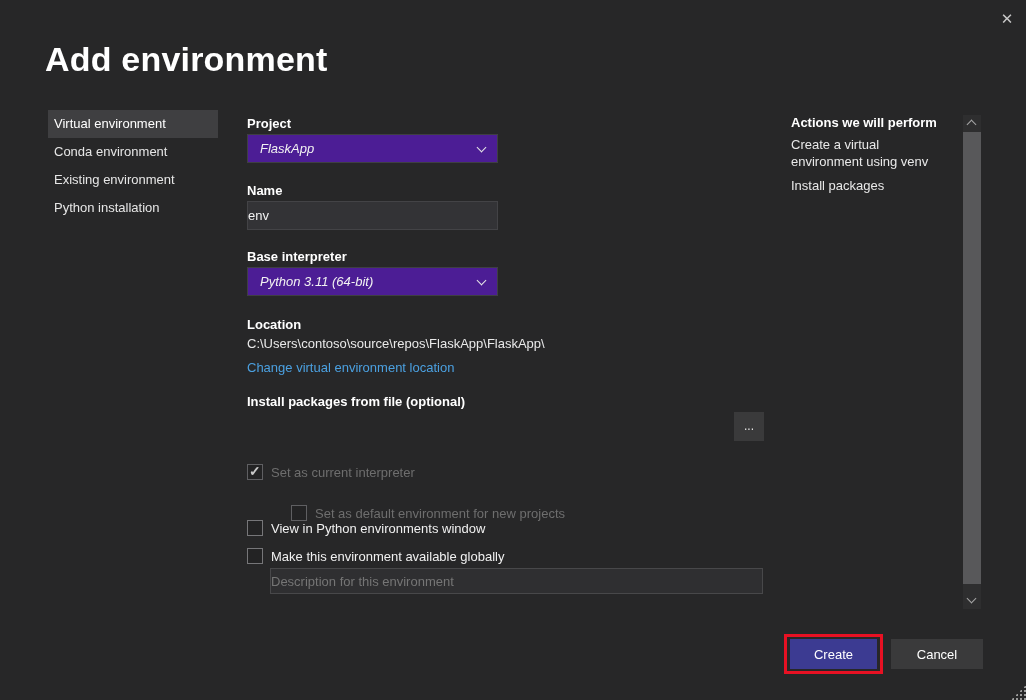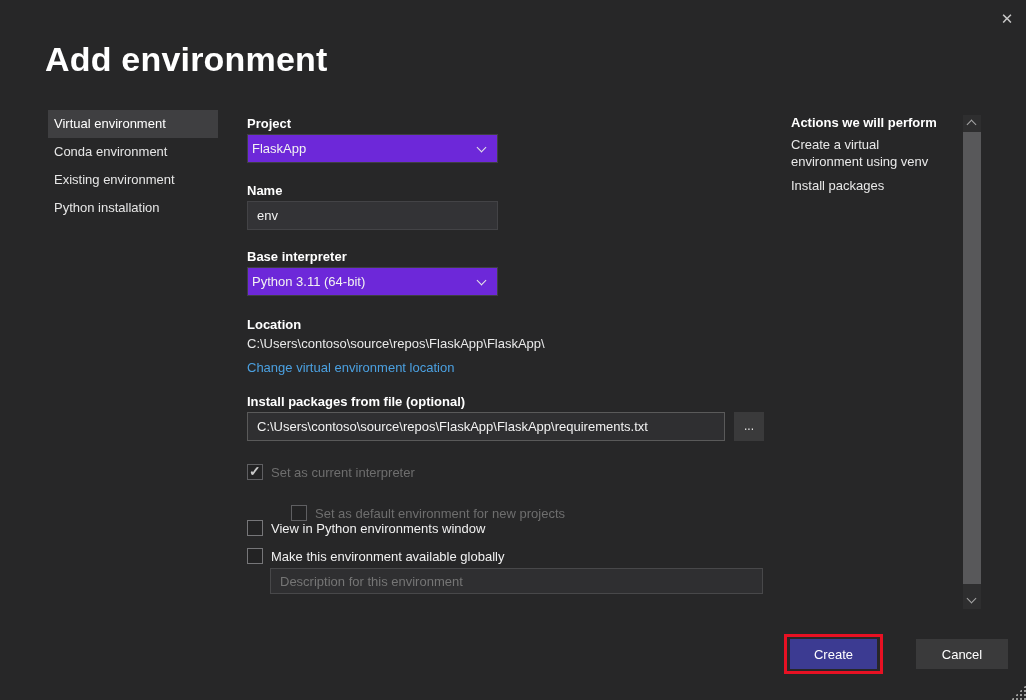--- a/index.html
+++ b/index.html
@@ -26,32 +26,33 @@
   .side-item {
     height: 28px; line-height: 28px; padding-left: 6px;
     font-size: 13px; color: #e6e6e6; cursor: pointer; white-space: nowrap;
   }
   .side-item.selected { background: #3f3f41; color: #ffffff; }
   .field-label {
     position: absolute; font-size: 13px; font-weight: 700; color: #ffffff; white-space: nowrap;
   }
   .dropdown {
     position: absolute; width: 251px; height: 29px;
-    background: #6d28d9; border: 1px solid #3f3f43;
-    font-size: 13px; color: #f2f2f2; line-height: 27px; padding-left: 4px;
+    background: #4c1d95; border: 1px solid #3f3f43;
+    font-size: 13px; color: #f2f2f2; line-height: 27px; padding-left: 12px;
     cursor: pointer;
+    font-style: italic;
   }
   .chev {
     position: absolute; right: 12px; top: 9px; width: 7px; height: 7px;
     border-right: 1.6px solid #e6e6e6; border-bottom: 1.6px solid #e6e6e6;
     transform: rotate(45deg);
   }
   .text-input {
     position: absolute; height: 29px; background: #333336; border: 1px solid #434346;
-    font-size: 13px; color: #f2f2f2; padding-left: 9px;
+    font-size: 13px; color: #f2f2f2; 
     font-family: "Liberation Sans", sans-serif; outline: none;
   }
   .plain-text { position: absolute; font-size: 13px; color: #e9e9e9; white-space: nowrap; }
   .link { position: absolute; font-size: 13px; color: #4ba0e0; cursor: pointer; white-space: nowrap; }
 
   .browse-btn {
     position: absolute; width: 30px; height: 29px; background: #3a3a3b;
     color: #e6e6e6; font-size: 12px; text-align: center; line-height: 26px;
     border: 1px solid #3a3a3b; cursor: pointer;
   }
@@ -99,21 +100,21 @@
   .annotation-box {
     position: absolute; left: 784px; top: 634px; width: 99px; height: 40px;
     border: 3px solid #e81123; pointer-events: none;
   }
   .btn {
     position: absolute; top: 639px; height: 30px; border: none;
     font-family: "Liberation Sans", sans-serif; font-size: 13px; color: #ffffff;
     cursor: pointer;
   }
   .btn-create { left: 790px; width: 87px; background: #3c3b92; }
-  .btn-cancel { left: 891px; width: 92px; background: #3a3a3b; margin-left: 25px; }
+  .btn-cancel { left: 891px; width: 92px; background: #3a3a3b; }
 
   
   .grip {
     position: absolute; right: 0; bottom: 0; width: 15px; height: 15px;
     background-image: radial-gradient(circle, #9a9a9a 1.1px, transparent 1.2px);
     background-size: 4px 4px;
     clip-path: polygon(100% 0, 100% 100%, 0 100%);
   }
 </style>
 </head>
@@ -144,21 +145,20 @@
   <div class="dropdown" style="left:247px; top:267px;">
     <span>Python 3.11 (64-bit)</span>
     <span class="chev"></span>
   </div>
 
   <div class="field-label" style="left:247px; top:317px;">Location</div>
   <div class="plain-text" style="left:247px; top:336px;">C:\Users\contoso\source\repos\FlaskApp\FlaskApp\</div>
   <div class="link" style="left:247px; top:360px;">Change virtual environment location</div>
 
   <div class="field-label" style="left:247px; top:394px;">Install packages from file (optional)</div>
-  <input class="text-input" style="left: 247px; top: 412px; width: 478px; background: rgb(47, 47, 49); border-color: rgb(90, 90, 90);" value="C:\Users\contoso\source\repos\FlaskApp\FlaskApp\requirements.txt">
   <div class="browse-btn" style="left:734px; top:412px;">...</div>
 
   <div class="chk-row disabled" style="top:463px;">
     <span class="checkbox checked"></span>
     <span class="chk-label">Set as current interpreter</span>
   </div>
   <div class="chk-row disabled" style="top:504px;padding-left:44px;">
     <span class="checkbox"></span>
     <span class="chk-label">Set as default environment for new projects</span>
   </div>

